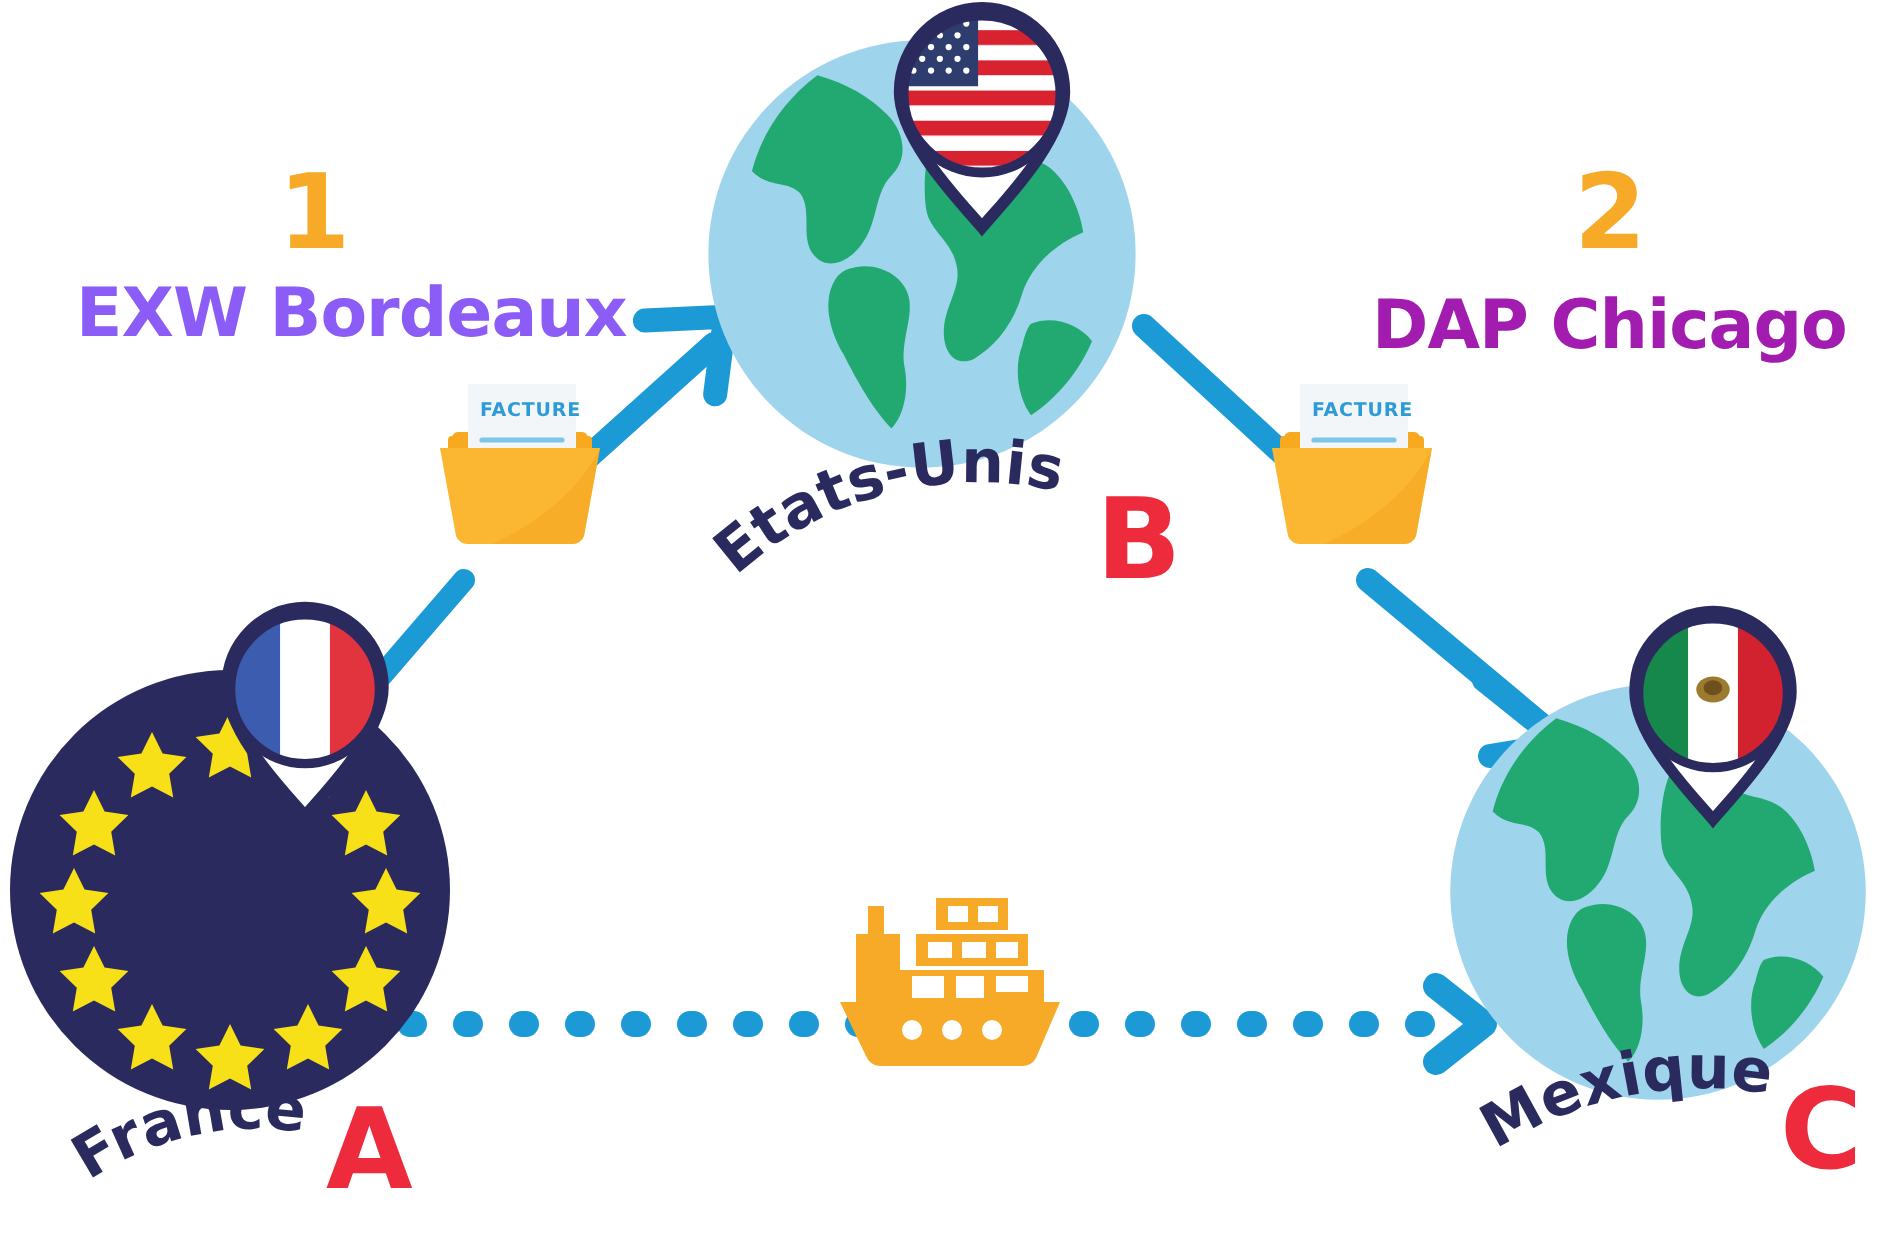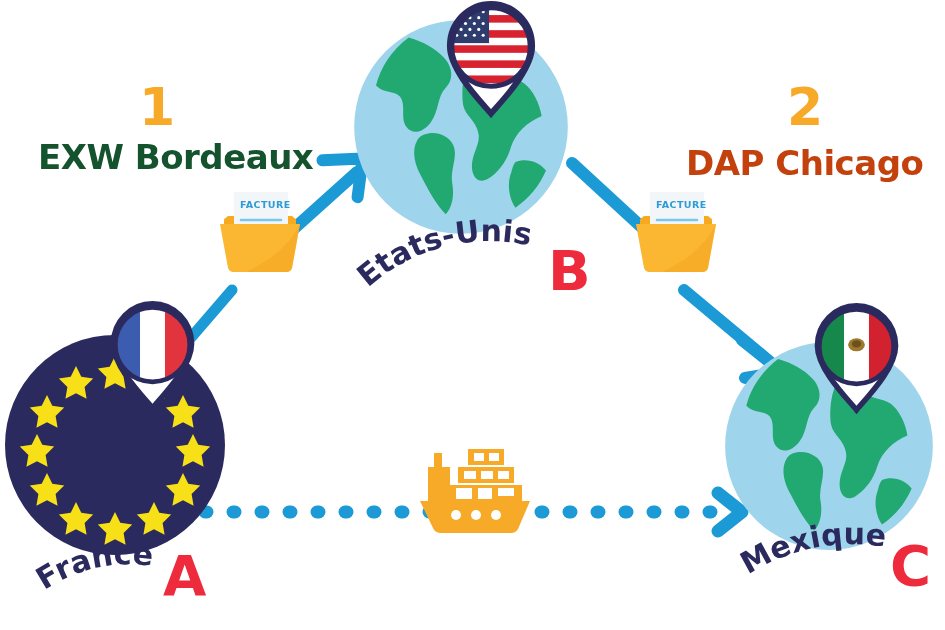--- a/index.html
+++ b/index.html
@@ -227,22 +227,22 @@
     </text>
     <text font-family="DejaVu Sans, sans-serif" font-size="30" font-weight="bold" fill="#2B2A5E">
       <textPath href="#arcUSA" startOffset="0%">Etats-Unis</textPath>
     </text>
     <text font-family="DejaVu Sans, sans-serif" font-size="30" font-weight="bold" fill="#2B2A5E">
       <textPath href="#arcMexique" startOffset="0%">Mexique</textPath>
     </text>
   </svg>
 
   <div class="lbl step-num" style="left:139px;top:81px;color:#F7A928;">1</div>
-  <div class="lbl step-txt" style="left:38px;top:140px;color:#14532d;">EXW Bordeaux</div>
+  <div class="lbl step-txt" style="left:38px;top:140px;color:#8b5cf6;">EXW Bordeaux</div>
 
   <div class="lbl step-num" style="left:787px;top:81px;color:#F7A928;">2</div>
-  <div class="lbl step-txt" style="left:686px;top:146px;color:#c2410c;text-align:center;">DAP Chicago</div>
+  <div class="lbl step-txt" style="left:686px;top:146px;color:#a21caf;text-align:center;">DAP Chicago</div>
 
   <div class="lbl" style="left:163px;top:548px;color:#EE2B3C;font-size:56px;font-weight:bold;line-height:1;">A</div>
   <div class="lbl" style="left:548px;top:243px;color:#EE2B3C;font-size:56px;font-weight:bold;line-height:1;">B</div>
   <div class="lbl" style="left:890px;top:538px;color:#EE2B3C;font-size:56px;font-weight:bold;line-height:1;">C</div>
 
 </div>
 
 </body></html>

